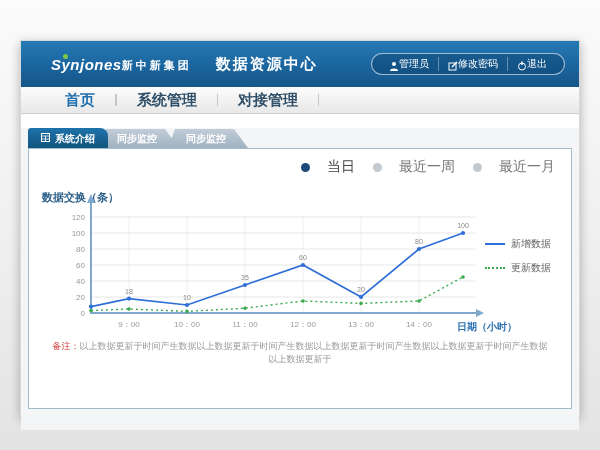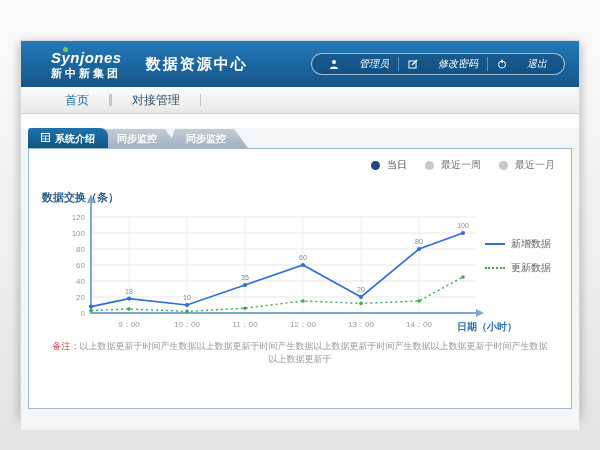--- a/index.html
+++ b/index.html
@@ -12,39 +12,39 @@
   }
   .page {
     position:absolute; left:20px; top:40px; width:560px; height:376px;
     background:#fff; box-shadow:0 3px 10px rgba(0,0,0,.28); border:1px solid #d8d8d8;
   }
   
   .topbar {
     height:46px; display:flex; align-items:center; padding:0 14px;
     background:linear-gradient(180deg,#2579b5 0%,#1a639c 60%,#155688 100%);
   }
-  .logo { position:relative; display:flex; flex-direction:column; line-height:1; color:#fff; margin-left:16px; cursor:pointer; }
+  .logo { position:relative; display:flex; flex-direction:row; line-height:1; color:#fff; margin-left:16px; cursor:pointer; }
   .logo-1 { font-size:15px; font-weight:bold; font-style:italic; letter-spacing:.5px; }
   .logo-2 { font-size:11px; font-weight:bold; letter-spacing:3px; margin-top:3px; }
   .logo-accent { position:absolute; left:12px; top:-3px; width:5px; height:5px; border-radius:50%; background:#7ec943; }
   .app-title { color:#fff; font-size:15px; letter-spacing:2px; margin-left:24px;font-weight:bold; }
   .user-pill {
     margin-left:auto; display:flex; align-items:center;
     border:1px solid rgba(255,255,255,.6); background:rgba(10,55,95,.35);
     border-radius:12px; padding:3px 8px;
   }
-  .user-item { display:flex; align-items:center; gap:20px; color:#fff; font-size:10px; padding:0 9px; cursor:pointer; white-space:nowrap;font-style:italic; }
+  .user-item { display:flex; align-items:flex-end; gap:0; color:#fff; font-size:10px; padding:0 9px; cursor:pointer; white-space:nowrap; }
   .user-item + .user-item { border-left:1px solid rgba(255,255,255,.35); }
   .user-item svg { display:block; }
   
   .mainnav {
     height:27px; display:flex; align-items:center; padding-left:24px;
     background:linear-gradient(180deg,#fcfcfc,#e8e8e8); border-bottom:1px solid #cfcfcf;
   }
-  .nav-item { font-size:12px; font-weight:normal; color:#2f4f68; padding:0 20px; cursor:pointer; }
+  .nav-item { font-size:15px; font-weight:bold; color:#2f4f68; padding:0 20px; cursor:pointer; }
   .nav-item.active { color:#1f6fae; }
   .nav-sep { width:1px; height:12px; background:#c6c6c6; }
   
   .content { position:relative; height:302px; background:#f3f5f6; }
   .tabs { display:flex; align-items:flex-end; height:20px; margin:14px 0 0 7px; position:relative; }
   .tab { font-size:10px; font-weight:bold; color:#fff; cursor:pointer; line-height:1; }
   .tab.active {
     background:linear-gradient(180deg,#1e72ab,#11557f);
     padding:5px 13px 4px; border-radius:3px 8px 0 0;
     display:flex; align-items:center; gap:5px; position:relative; z-index:3;
@@ -55,21 +55,21 @@
     clip-path:polygon(0 100%, 7px 0, calc(100% - 14px) 0, 100% 100%);
   }
   .tab.inactive.t2 { z-index:2; }
   .tab.inactive.t3 { z-index:1; margin-left:-11px; }
   .panel {
     position:relative; margin:0 7px; height:261px;
     background:#fff; border:1px solid #9fbccd;
   }
   
   .radios { position:absolute; top:9px; right:16px; display:flex; gap:18px; }
-  .radio { display:flex; align-items:center; gap:7px; font-size:10px; color:#777; cursor:pointer; }
+  .radio { display:flex; align-items:center; gap:17px; font-size:14px; color:#777; cursor:pointer; }
   .radio-dot { width:9px; height:9px; border-radius:50%; background:#c3c9cf; }
   .radio.selected .radio-dot { background:#1d4a7a; }
   .radio.selected { color:#444; }
   
   .ylabel { position:absolute; top:26px; left:13px; font-size:11px; font-weight:bold; color:#2d6089;margin-top:15px; }
   .chart-wrap { position:absolute; top:42px; left:22px; width:470px; height:150px; }
   .legend { position:absolute; top:88px; right:20px; }
   .legend-row { display:flex; align-items:center; gap:6px; font-size:10px; color:#666; margin-bottom:10px; cursor:pointer; }
   .legend-line { width:20px; height:0; border-top:2px solid #2e6fd8; }
   .legend-line.dotted { border-top-style:dotted; border-top-color:#3aa94d; }
@@ -117,20 +117,21 @@
           </span>
         <span>退出</span>
       </span>
     </div>
   </header>
 
   <nav class="mainnav">
     <span class="nav-item active">首页</span>
     <span class="nav-sep"></span>
     <span class="nav-sep"></span>
+    <span class="nav-item">系统管理</span>
     <span class="nav-sep"></span>
     <span class="nav-item">对接管理</span>
     <span class="nav-sep"></span>
   </nav>
 
   <div class="content">
     <div class="tabs">
       <span class="tab active">
         <span><svg width="9" height="9" viewBox="0 0 9 9">
               <rect x="0.5" y="0.5" width="8" height="8" fill="none" stroke="#fff" stroke-width="1"></rect>

